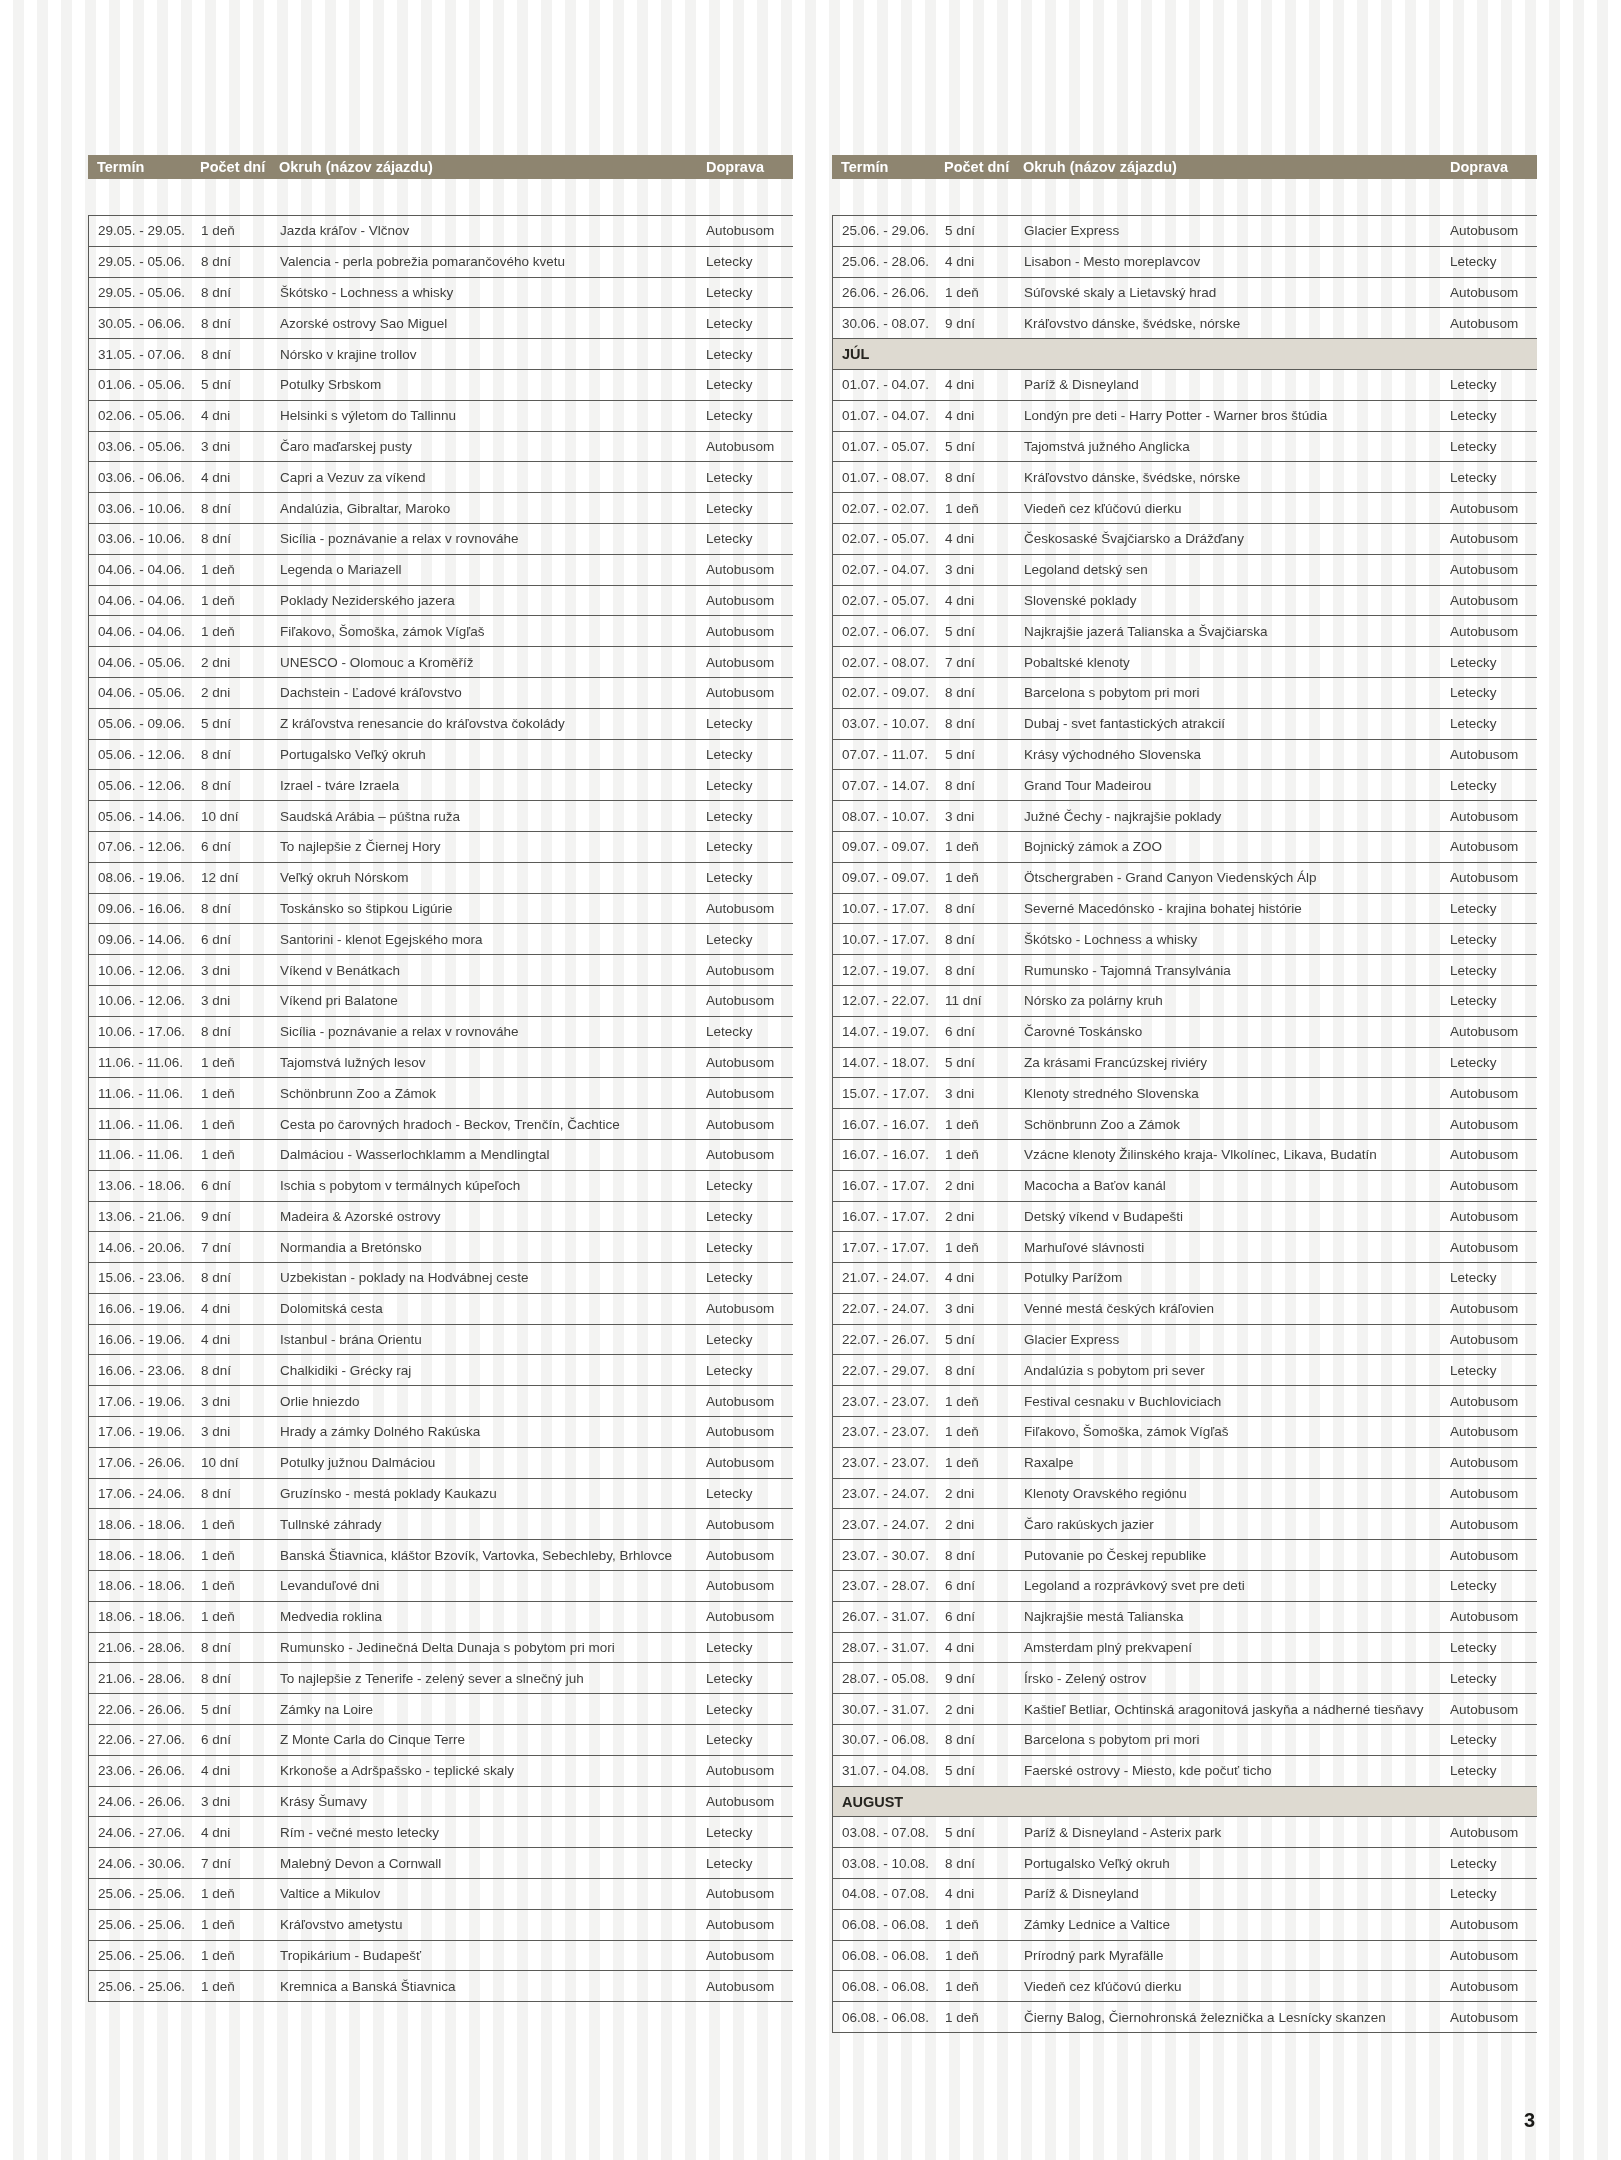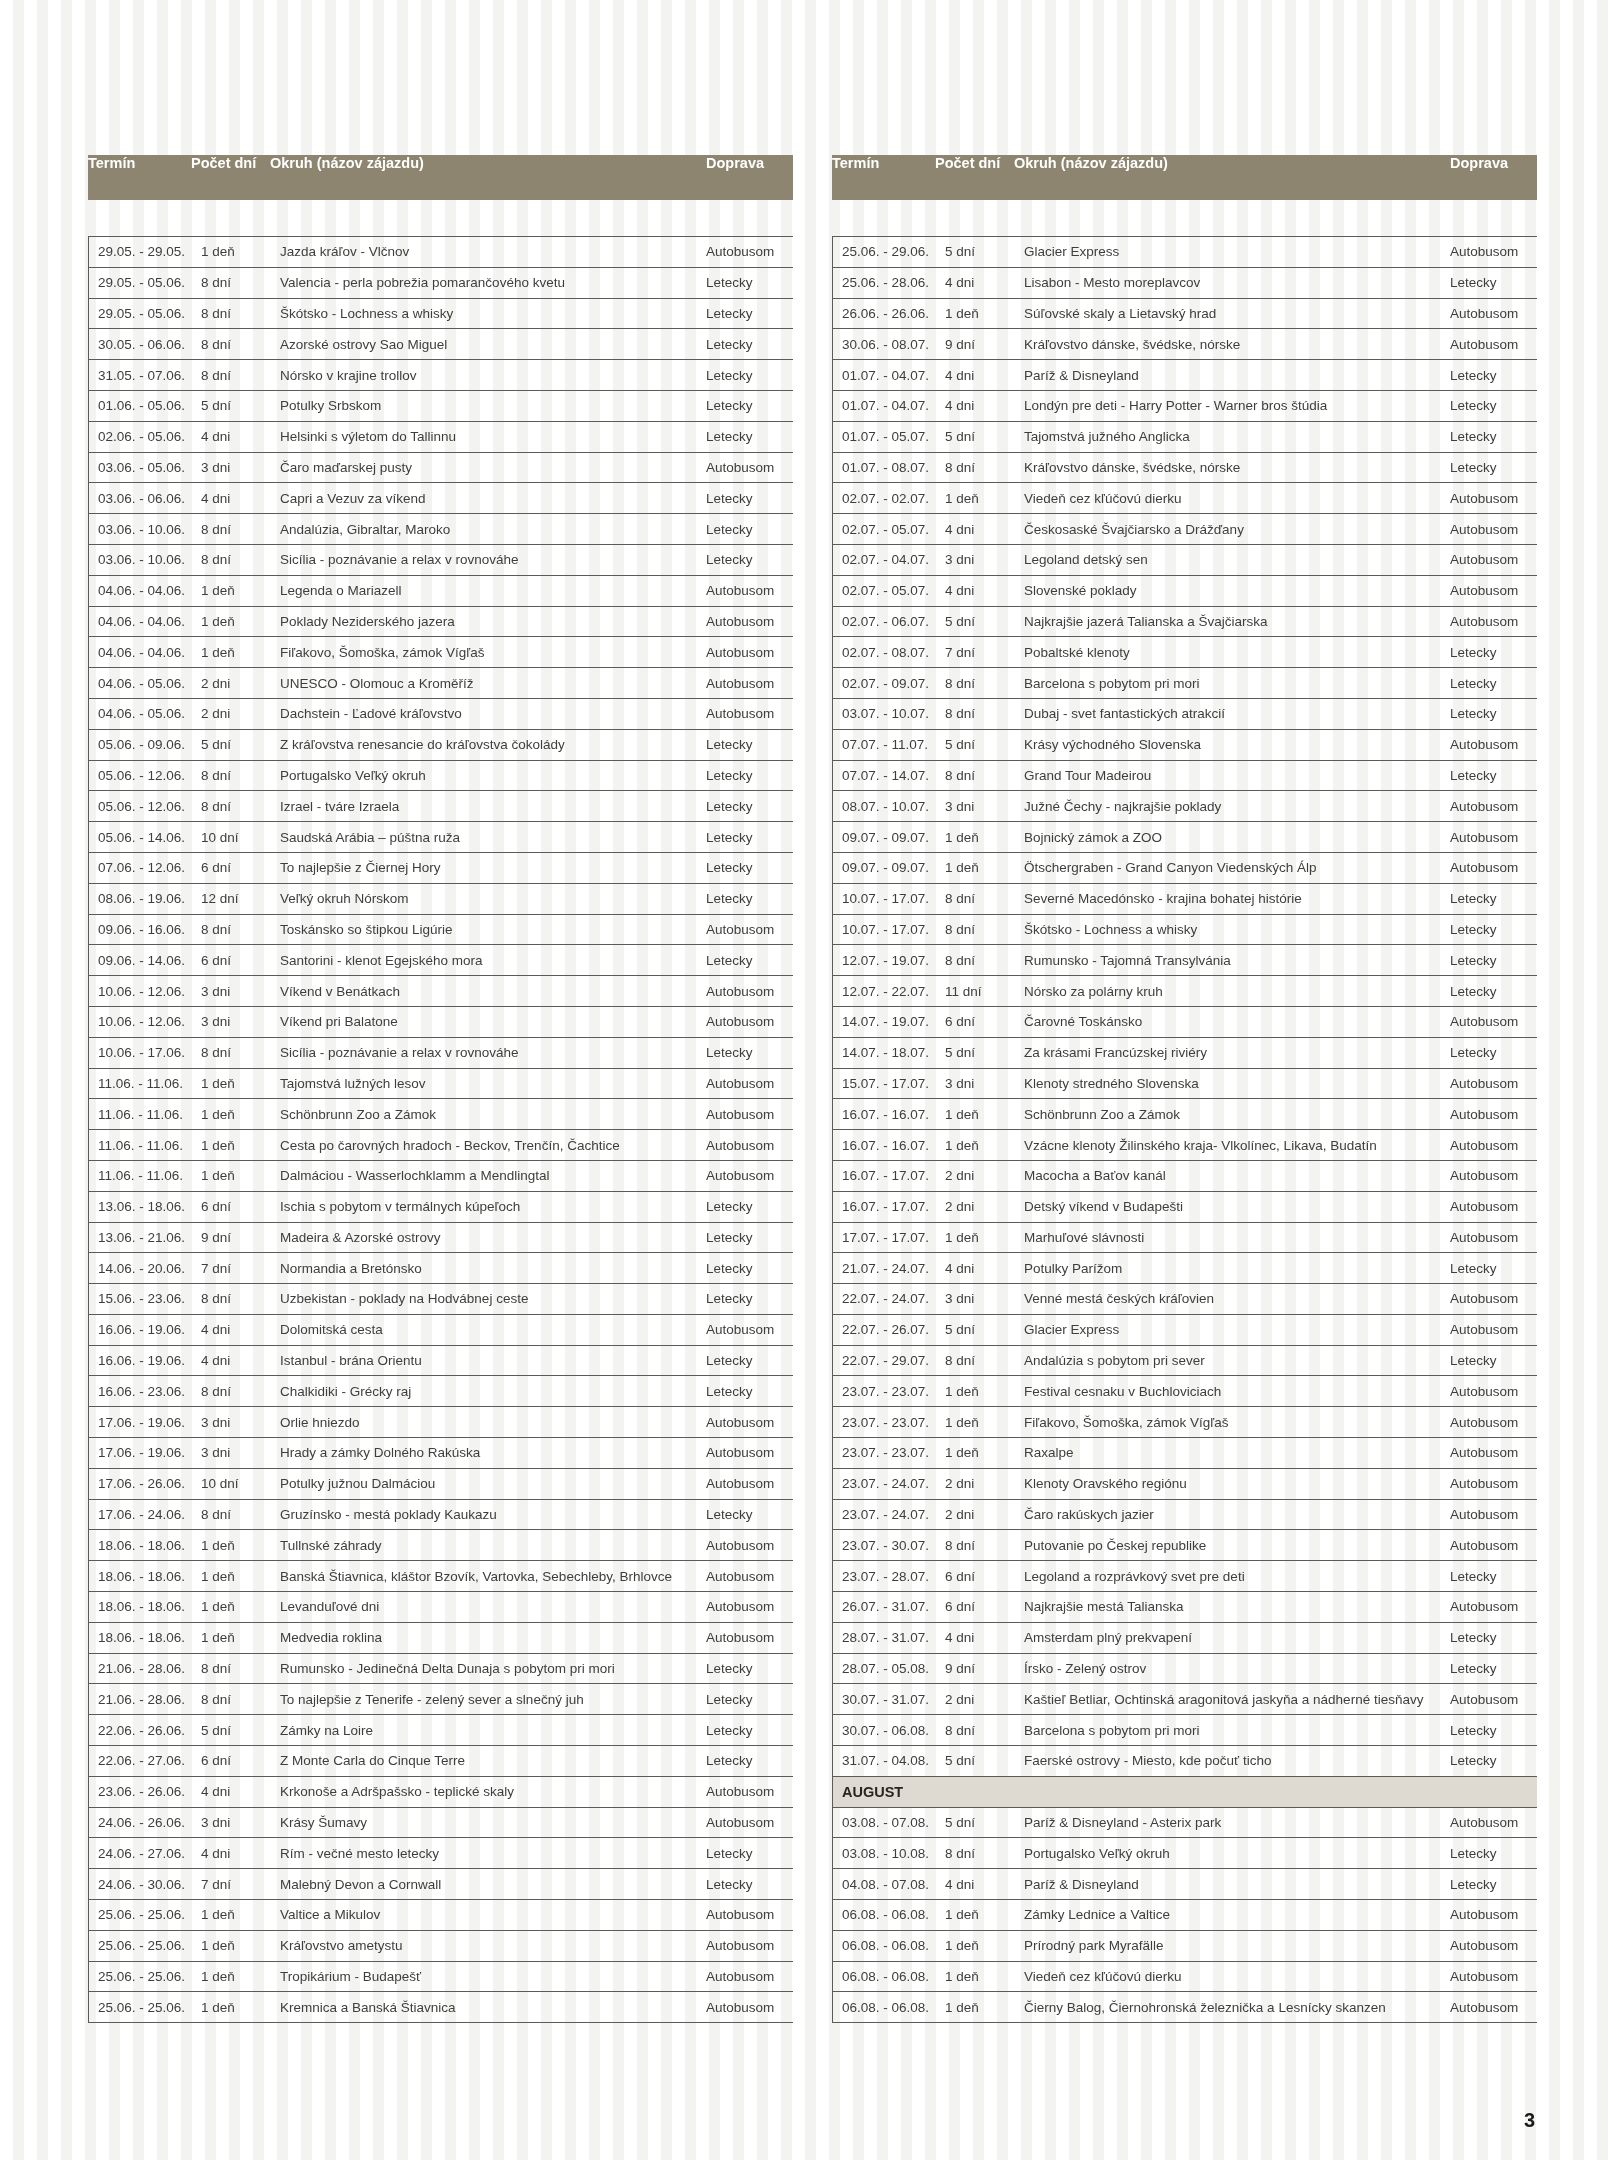--- a/index.html
+++ b/index.html
@@ -7,24 +7,25 @@
   body {
     position:relative;
     font-family:"Liberation Sans", sans-serif;
     background:repeating-linear-gradient(to right,
       var(--stripe-light,#ffffff) 0px, var(--stripe-light,#ffffff) 13px,
       var(--stripe-dark,#f3f3f2) 13px, var(--stripe-dark,#f3f3f2) 24px);
     overflow:hidden;
   }
   .travel-table { position:absolute; top:155px; width:705px; }
   .thead {
-    height:45px;
+    height:24px;
     background:var(--header-bg,#8e8570);
     color:var(--header-text,#ffffff);
-    display:flex; align-items:flex-start;
+    display:flex; align-items:center;
+    padding-left:9px;
     font-size:14.5px; font-weight:bold;
   }
   .tbody {
     margin-top:36px;
     border-top:1px solid var(--line,#5a5a57);
     border-left:1px solid var(--line,#5a5a57);
   }
   .row {
     display:flex; align-items:center;
     height:30.8px;
@@ -436,20 +437,23 @@
           <span class="c-dni">1 deň</span>
           <span class="c-okruh">Súľovské skaly a Lietavský hrad</span>
           <span class="c-doprava">Autobusom</span>
         </div>
         <div class="row tour">
           <span class="c-termin">30.06. - 08.07.</span>
           <span class="c-dni">9 dní</span>
           <span class="c-okruh">Kráľovstvo dánske, švédske, nórske</span>
           <span class="c-doprava">Autobusom</span>
         </div>
+        <div class="row section">
+          <span>JÚL</span>
+        </div>
         <div class="row tour">
           <span class="c-termin">01.07. - 04.07.</span>
           <span class="c-dni">4 dni</span>
           <span class="c-okruh">Paríž &amp; Disneyland</span>
           <span class="c-doprava">Letecky</span>
         </div>
         <div class="row tour">
           <span class="c-termin">01.07. - 04.07.</span>
           <span class="c-dni">4 dni</span>
           <span class="c-okruh">Londýn pre deti - Harry Potter - Warner bros štúdia</span>

